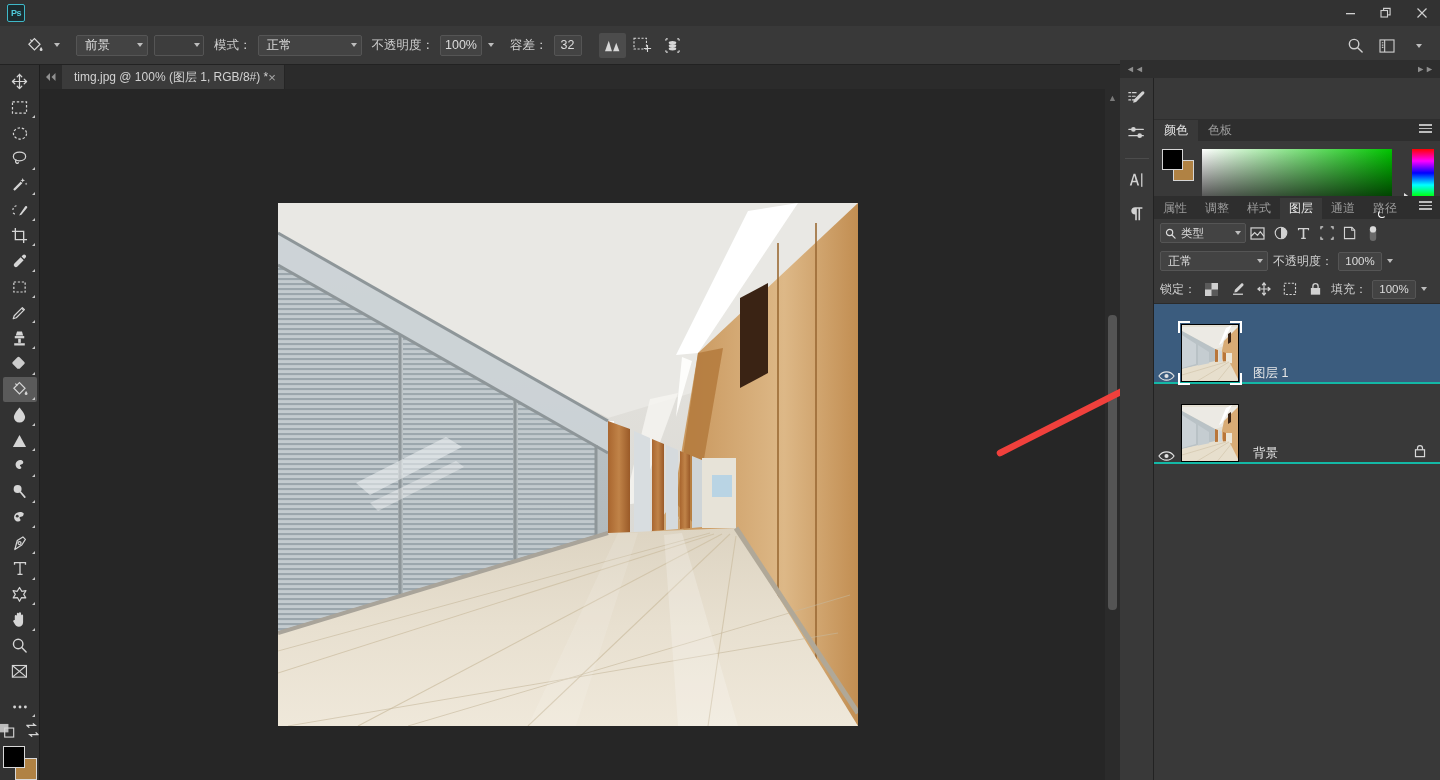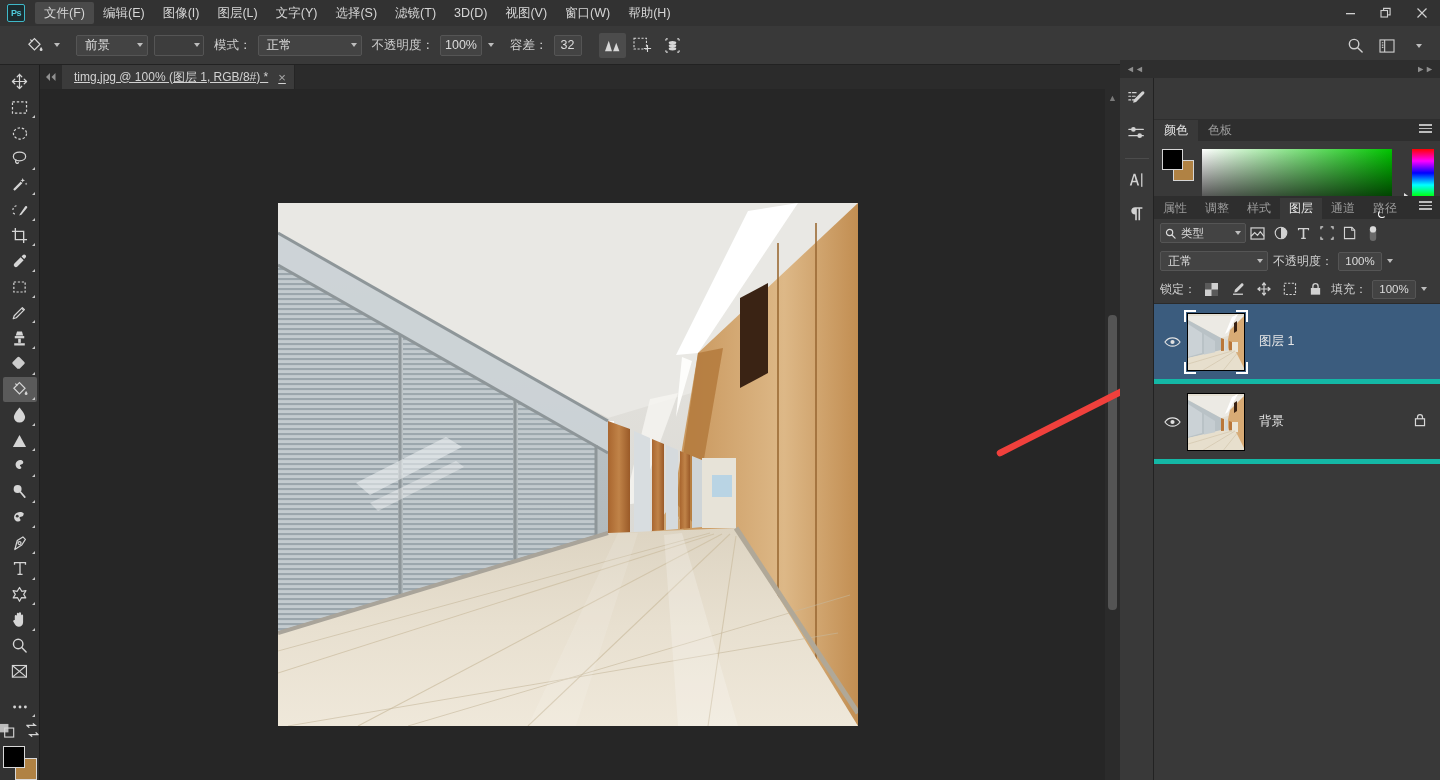--- a/index.html
+++ b/index.html
@@ -94,23 +94,22 @@
     background: #000; border: 1px solid #d8d8d8; }
 
   
   .tabbar {
     position: absolute; left: 40px; top: 65px; width: 1080px; height: 24px;
     background: #2b2b2b; display: flex; align-items: flex-end;
   }
   .tab-collapse { width: 22px; height: 24px; display: flex; align-items: center; justify-content: center; color: #909090; }
   .doctab {
     height: 24px; background: #3b3b3b; display: flex; align-items: center;
-    padding: 0 8px 0 12px; font-size: 12px; color: #d2d2d2; gap: 10px;
+    padding: 0 8px 0 12px; font-size: 12px; color: #d2d2d2; 
     border-right: 1px solid #252525;
-    text-decoration: underline;
   }
   .tab-close { color: #a8a8a8; font-size: 13px; line-height: 1; }
 
   
   .canvas-area {
     position: absolute; left: 40px; top: 89px; width: 1080px; height: 691px;
     background: #262626; overflow: hidden;
   }
   .photo {
     position: absolute; left: 238px; top: 114px; width: 580px; height: 523px;
@@ -175,22 +174,22 @@
   .blend-select { width: 108px; height: 20px; background: #434343; border: 1px solid #555;
     border-radius: 2px; display: flex; align-items: center; justify-content: space-between;
     padding: 0 4px 0 7px; color: #dcdcdc; font-size: 12px; }
   .lp-lab { font-size: 12px; color: #cfcfcf; white-space: nowrap; }
   .num-box { width: 44px; height: 19px; background: #434343; border: 1px solid #555;
     border-radius: 2px; color: #dcdcdc; font-size: 11.5px; display: flex;
     align-items: center; justify-content: center; }
   .lock-ic { width: 21px; height: 20px; display: flex; align-items: center;
     justify-content: center; color: #d2d2d2; }
   .lp-divider { height: 1px; background: #2b2b2b; }
-  .layer-item { height: 80px; display: flex; align-items: center; padding-left: 6px;
-    border-bottom: 5px solid #14b8a6; position: relative; }
+  .layer-item { height: 80px; display: flex; align-items: flex-end; 
+    border-bottom: 2px solid #14b8a6; position: relative; }
   .layer-item.selected { background: #3b5c7e; }
   .eye { width: 24px; display: flex; align-items: center; justify-content: center; color: #e2e2e2; }
   .thumb-wrap { position: relative; width: 58px; height: 58px; margin-left: 3px; }
   .thumb { width: 58px; height: 58px; background: #c9c3b6; border: 1px solid #000; overflow: hidden; position: relative; }
   .bracket { position: absolute; width: 12px; height: 12px; border: 2px solid #fff; }
   .bk-tl { left: -3px; top: -3px; border-right: none; border-bottom: none; }
   .bk-tr { right: -3px; top: -3px; border-left: none; border-bottom: none; }
   .bk-bl { left: -3px; bottom: -3px; border-right: none; border-top: none; }
   .bk-br { right: -3px; bottom: -3px; border-left: none; border-top: none; }
   .layer-name { font-size: 12.5px; color: #e6e6e6; margin-left: 14px; }
@@ -199,33 +198,20 @@
   
   .arrow-svg { position: absolute; left: 980px; top: 355px; width: 200px; height: 115px; pointer-events: none; }
 </style>
 </head>
 <body>
 
 <div class="app">
 
   <div class="menubar">
     <div class="ps-logo">Ps</div>
-    <div id="menu-items" style="display:flex;align-items:center;">
-        <div class="menu-item hl">文件(F)</div>
-        <div class="menu-item">编辑(E)</div>
-        <div class="menu-item">图像(I)</div>
-        <div class="menu-item">图层(L)</div>
-        <div class="menu-item">文字(Y)</div>
-        <div class="menu-item">选择(S)</div>
-        <div class="menu-item">滤镜(T)</div>
-        <div class="menu-item">3D(D)</div>
-        <div class="menu-item">视图(V)</div>
-        <div class="menu-item">窗口(W)</div>
-        <div class="menu-item">帮助(H)</div>
-      </div>
     <div class="win-ctrls">
       <div class="win-btn">
         <svg width="11" height="11" viewBox="0 0 11 11">
             <rect x="1" y="5" width="9" height="1.3" fill="currentColor"></rect>
           </svg>
       </div>
       <div class="win-btn">
         <svg width="12" height="12" viewBox="0 0 12 12" fill="none" stroke="currentColor" stroke-width="1.1">
           <rect x="1" y="3.5" width="6.5" height="6.5"></rect>
             <path d="M3.6 3.3V1.4h6.5v6.5H8.2"></path>

